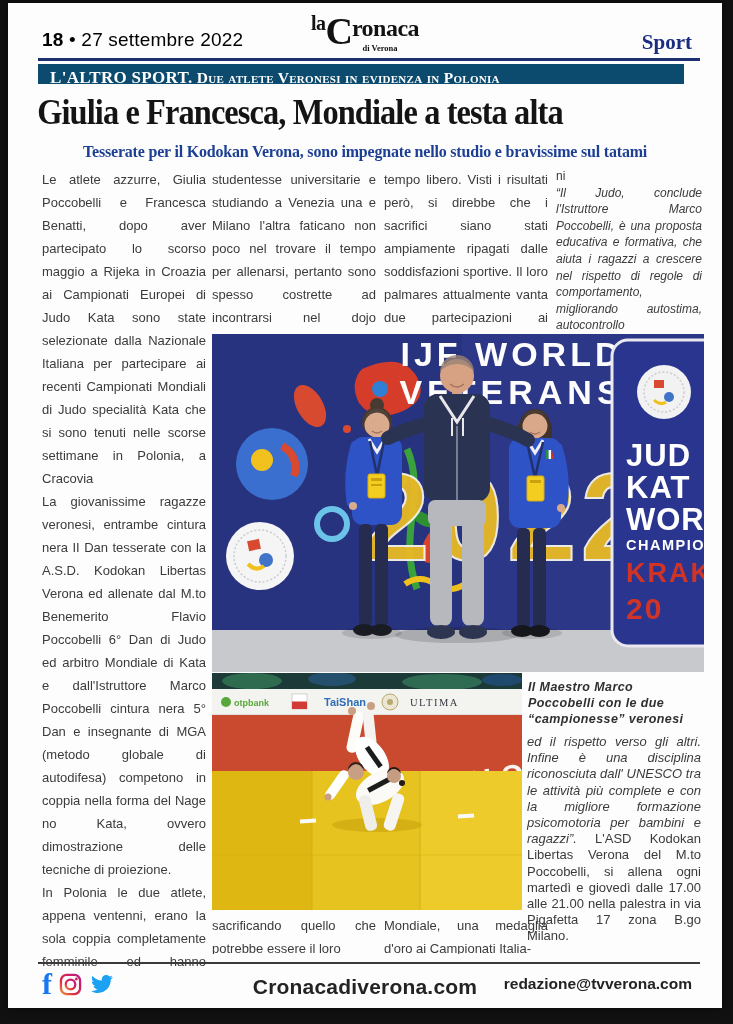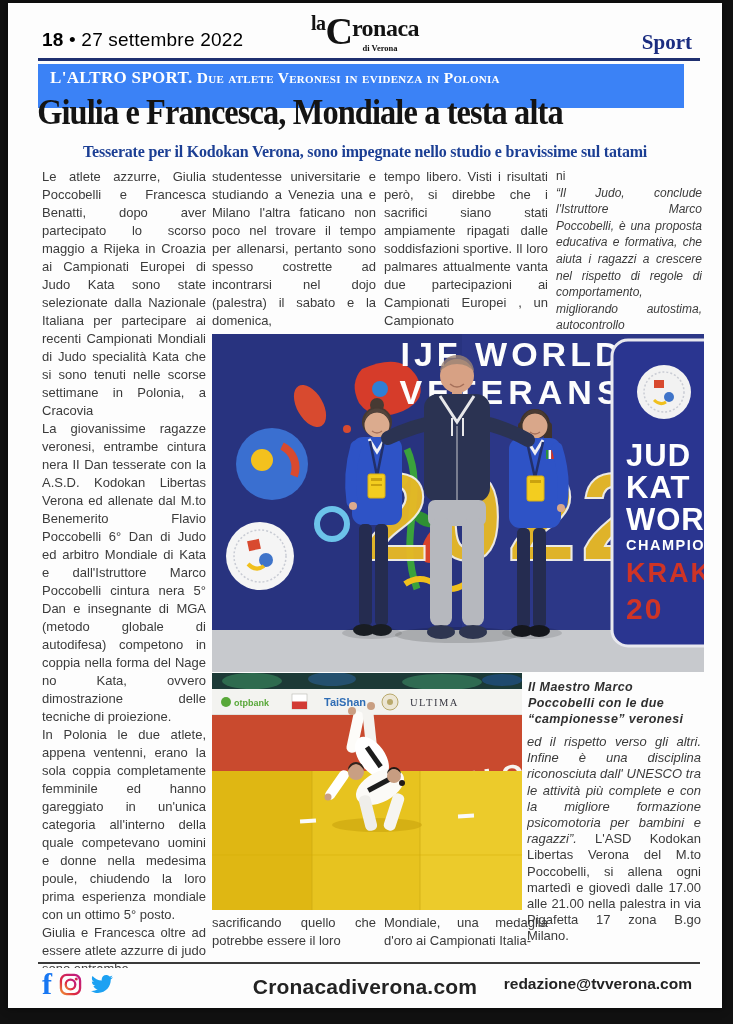--- a/index.html
+++ b/index.html
@@ -12,32 +12,32 @@
   .folio{left:34px;top:26px;font-size:19px;color:#000000;letter-spacing:.2px;}
   .folio b{font-weight:bold;}
   .masthead{left:0;right:0;top:6px;text-align:center;font-family:"Liberation Serif",serif;color:#121212;}
   .mh-la{font-size:20px;font-weight:bold;vertical-align:14px;letter-spacing:-.5px;}
   .mh-c{font-size:38px;font-weight:bold;letter-spacing:-1px;}
   .mh-rest{font-size:24px;font-weight:bold;vertical-align:8px;letter-spacing:-.5px;text-align:right;}
   .mh-sub{display:block;margin-top:-10px;margin-left:30px;font-size:8.5px;font-weight:bold;}
   .section{right:30px;top:27px;font-family:"Liberation Serif",serif;font-weight:bold;
            font-size:21px;color:#1b2d80;}
   .rule{left:30px;top:55px;width:662px;height:2.5px;background:#1f3070;}
-  .kicker{left:30px;top:61px;width:646px;height:44px;background:#3b82f6;color:#fff;
+  .kicker{left:30px;top:61px;width:646px;height:20px;background:#0c4a6e;color:#fff;
           font-family:"Liberation Serif",serif;line-height:28px;padding-left:12px;box-sizing:border-box;}
   .kicker .k1{font-size:17px;font-weight:bold;letter-spacing:.3px;}
   .kicker .k2{font-size:15.5px;font-weight:bold;font-variant:small-caps;letter-spacing:.3px;}
   h1.headline{left:0;right:0;top:88px;margin:0;text-align:left;font-family:"Liberation Serif",serif;
      font-weight:bold;color:#141414;font-size:36px;white-space:nowrap;}
   h1.headline span{display:inline-block;transform:scaleX(.9);transform-origin:center;letter-spacing:-1px;}
   h2.subhead{left:0;right:0;top:139px;margin:0;text-align:center;font-family:"Liberation Serif",serif;
      font-weight:bold;color:#1c3f94;font-size:17px;white-space:nowrap;}
   h2.subhead span{display:inline-block;transform:scaleX(.94);transform-origin:center;letter-spacing:-.2px;}
   
-  .bt{font-size:13px;line-height:18px;color:#3b3b3b;text-align:justify;hyphens:auto;}
+  .bt{font-size:13px;line-height:23px;color:#3b3b3b;text-align:justify;hyphens:auto;}
   .bt p{margin:0;}
   .col1{left:34px;top:165px;width:164px;height:800px;overflow:hidden;}
   .col2t{left:204px;top:165px;width:164px;height:167px;overflow:hidden;}
   .col3t{left:376px;top:165px;width:164px;height:167px;overflow:hidden;}
   .col4t{left:548px;top:165px;width:146px;height:167px;overflow:hidden;font-size:12px;line-height:16.6px;}
   .col4t .quote{font-style:italic;}
   .col2b{left:204px;top:911px;width:164px;height:40px;overflow:hidden;}
   .col3b{left:376px;top:911px;width:164px;height:40px;overflow:hidden;}
   .col4b{left:519px;top:731px;width:174px;height:228px;overflow:hidden;line-height:16.2px;}
   .col4b .it{font-style:italic;}

